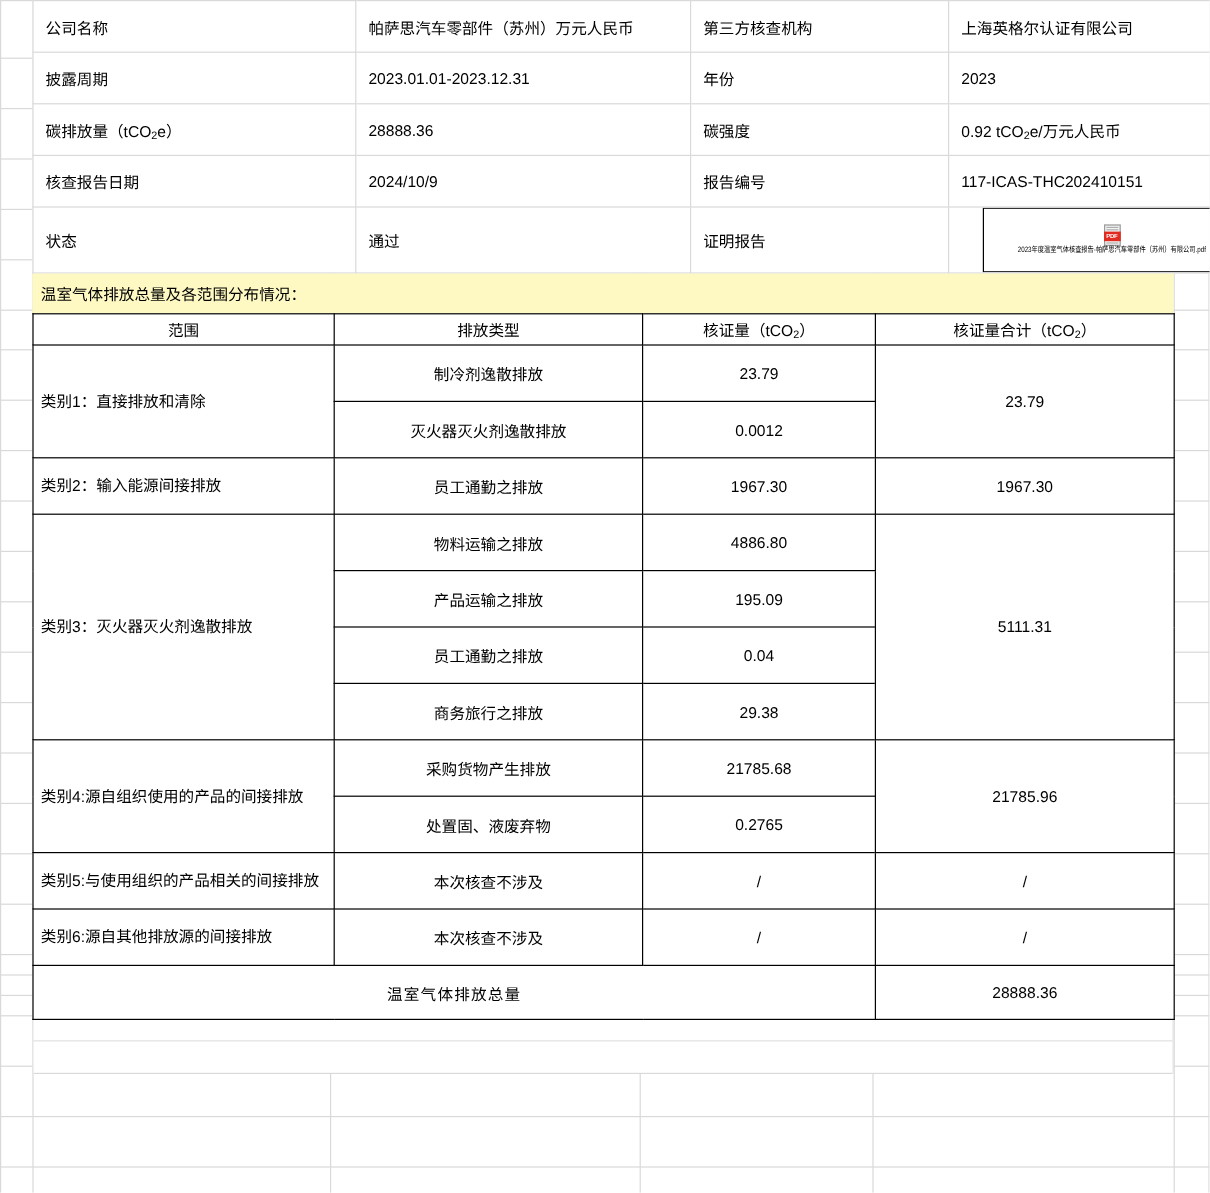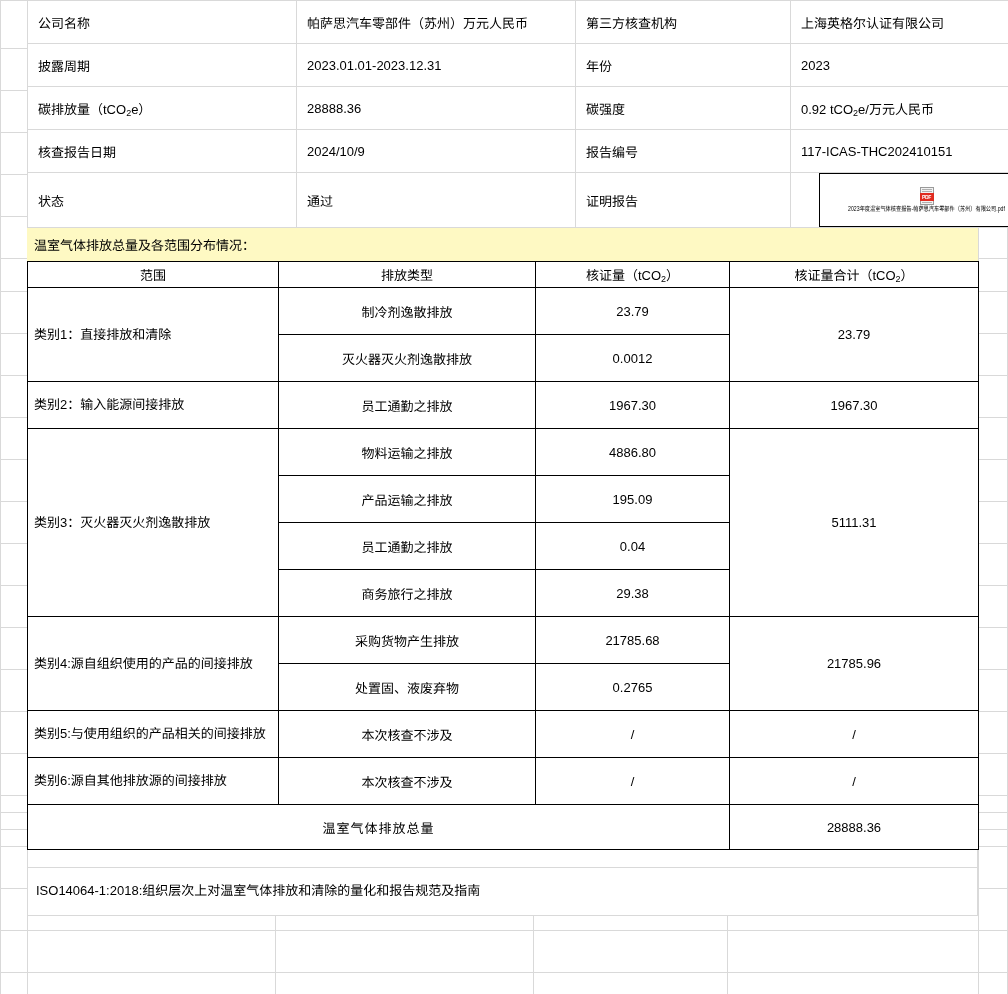--- a/index.html
+++ b/index.html
@@ -401,18 +401,17 @@
       <tr class="total">
         <td class="total-label" colspan="3">温室气体排放总量</td>
         <td class="total-val">28888.36</td>
       </tr>
     </tbody>
   </table>
 
   <div class="notes-block">
     <div class="spacer-row"></div>
     <div class="notes">
-      <div>ISO14064-1:2018:组织层次上对温室气体排放和清除的量化和报告规范及指南</div>
     </div>
 
   </div>
 
 </div>
 
 </body></html>

